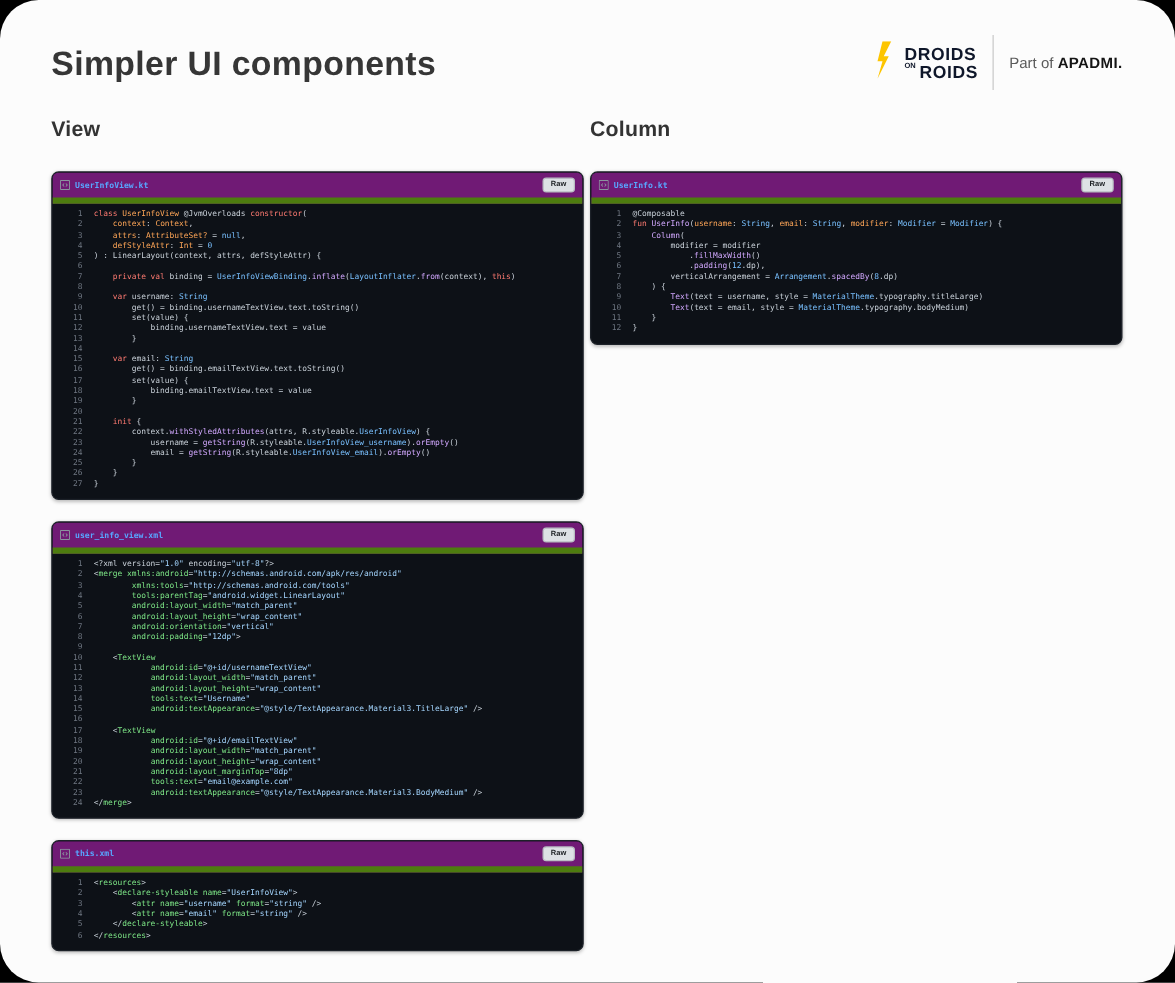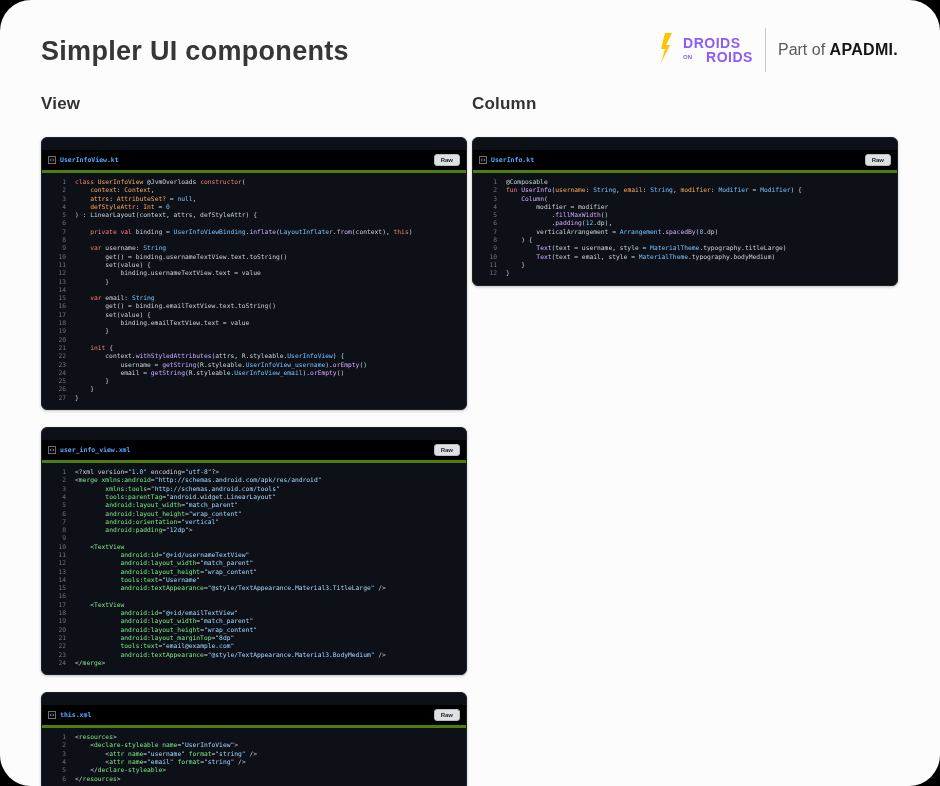--- a/index.html
+++ b/index.html
@@ -5,35 +5,35 @@
   html,body{margin:0;padding:0;width:940px;height:786px;overflow:hidden;background:#000;}
   body{font-family:"Liberation Sans", sans-serif;}
   .card{position:absolute;inset:0;background:#fcfcfc;border-radius:31px;}
 
   .page-header{display:flex;align-items:flex-start;justify-content:space-between;padding:36px 30px 0 41px;}
   h1.page-title{margin:0;font-size:27px;font-weight:700;color:#363636;letter-spacing:.3px;}
 
   
   .logo-wrap{display:flex;align-items:center;gap:12px;margin-top:-8px;padding-right:12px;}
   .dor-logo{position:relative;text-align:left;line-height:1;}
-  .dor-line1,.dor-line2{font-weight:900;font-size:14px;letter-spacing:.5px;color:#8b5cf6;position:relative;z-index:1;margin-left:48px;}
-  .dor-line2{display:flex;align-items:center;gap:14px;}
+  .dor-line1,.dor-line2{font-weight:900;font-size:14px;letter-spacing:.5px;color:#0f172a;position:relative;z-index:1;margin-left:48px;}
+  .dor-line2{display:flex;align-items:flex-start;gap:3px;}
   .dor-on{font-size:6px;font-weight:900;letter-spacing:0;padding-bottom:1px;}
   .bolt{position:absolute;left:24px;top:-3px;z-index:0;}
   .logo-divider{width:1px;height:44px;background:#c9c9c9;}
-  .partner{font-size:16px;color:#5a5a5a;white-space:nowrap;}
+  .partner{font-size:12px;color:#5a5a5a;white-space:nowrap;}
   .partner strong{color:#141414;font-weight:800;letter-spacing:.3px;}
 
   .columns{display:flex;gap:5px;padding:22px 31px 0 41px;align-items:flex-start;}
   .col{width:426px;flex:0 0 426px;}
   h2.section-title{margin:0 0 23px 0;font-size:17px;font-weight:600;color:#333;letter-spacing:.2px;}
 
   
   .code-card{background:#0d1117;border:1px solid #1c2128;border-radius:6px;overflow:hidden;margin-bottom:17px;box-shadow:0 1px 3px rgba(0,0,0,.25);}
-  .code-header{display:flex;align-items:center;gap:4px;background:#000000;border-bottom:3px solid #4d7c0f;padding:4px 6px;margin-top:12px;}
+  .code-header{display:flex;align-items:center;gap:4px;background:#701a75;border-bottom:5px solid #4d7c0f;padding:4px 6px;}
   .file-icon{display:inline-flex;line-height:0;}
   .filename{color:#58a6ff;font-family:"DejaVu Sans Mono", monospace;font-size:6.5px;font-weight:700;text-decoration:none;}
   .raw-btn{margin-left:auto;background:#dde1e5;color:#1b1f23;border:1px solid #b8bdc2;border-radius:3px;font-size:6px;font-weight:700;padding:2px 6px;line-height:1;font-family:"Liberation Sans",sans-serif;cursor:pointer;}
   .code-body{padding:5px 0 7px 0;}
   .code-line{display:flex;font-family:"DejaVu Sans Mono", monospace;font-size:6.3px;line-height:8.3px;white-space:pre;}
   .ln{flex:0 0 24px;text-align:right;padding-right:9px;color:#6e7681;user-select:none;}
   .cl{color:#c9d1d9;}
   .tok-d{color:#c9d1d9;}
   .tok-k{color:#ff7b72;}
   .tok-t{color:#ffa657;}

